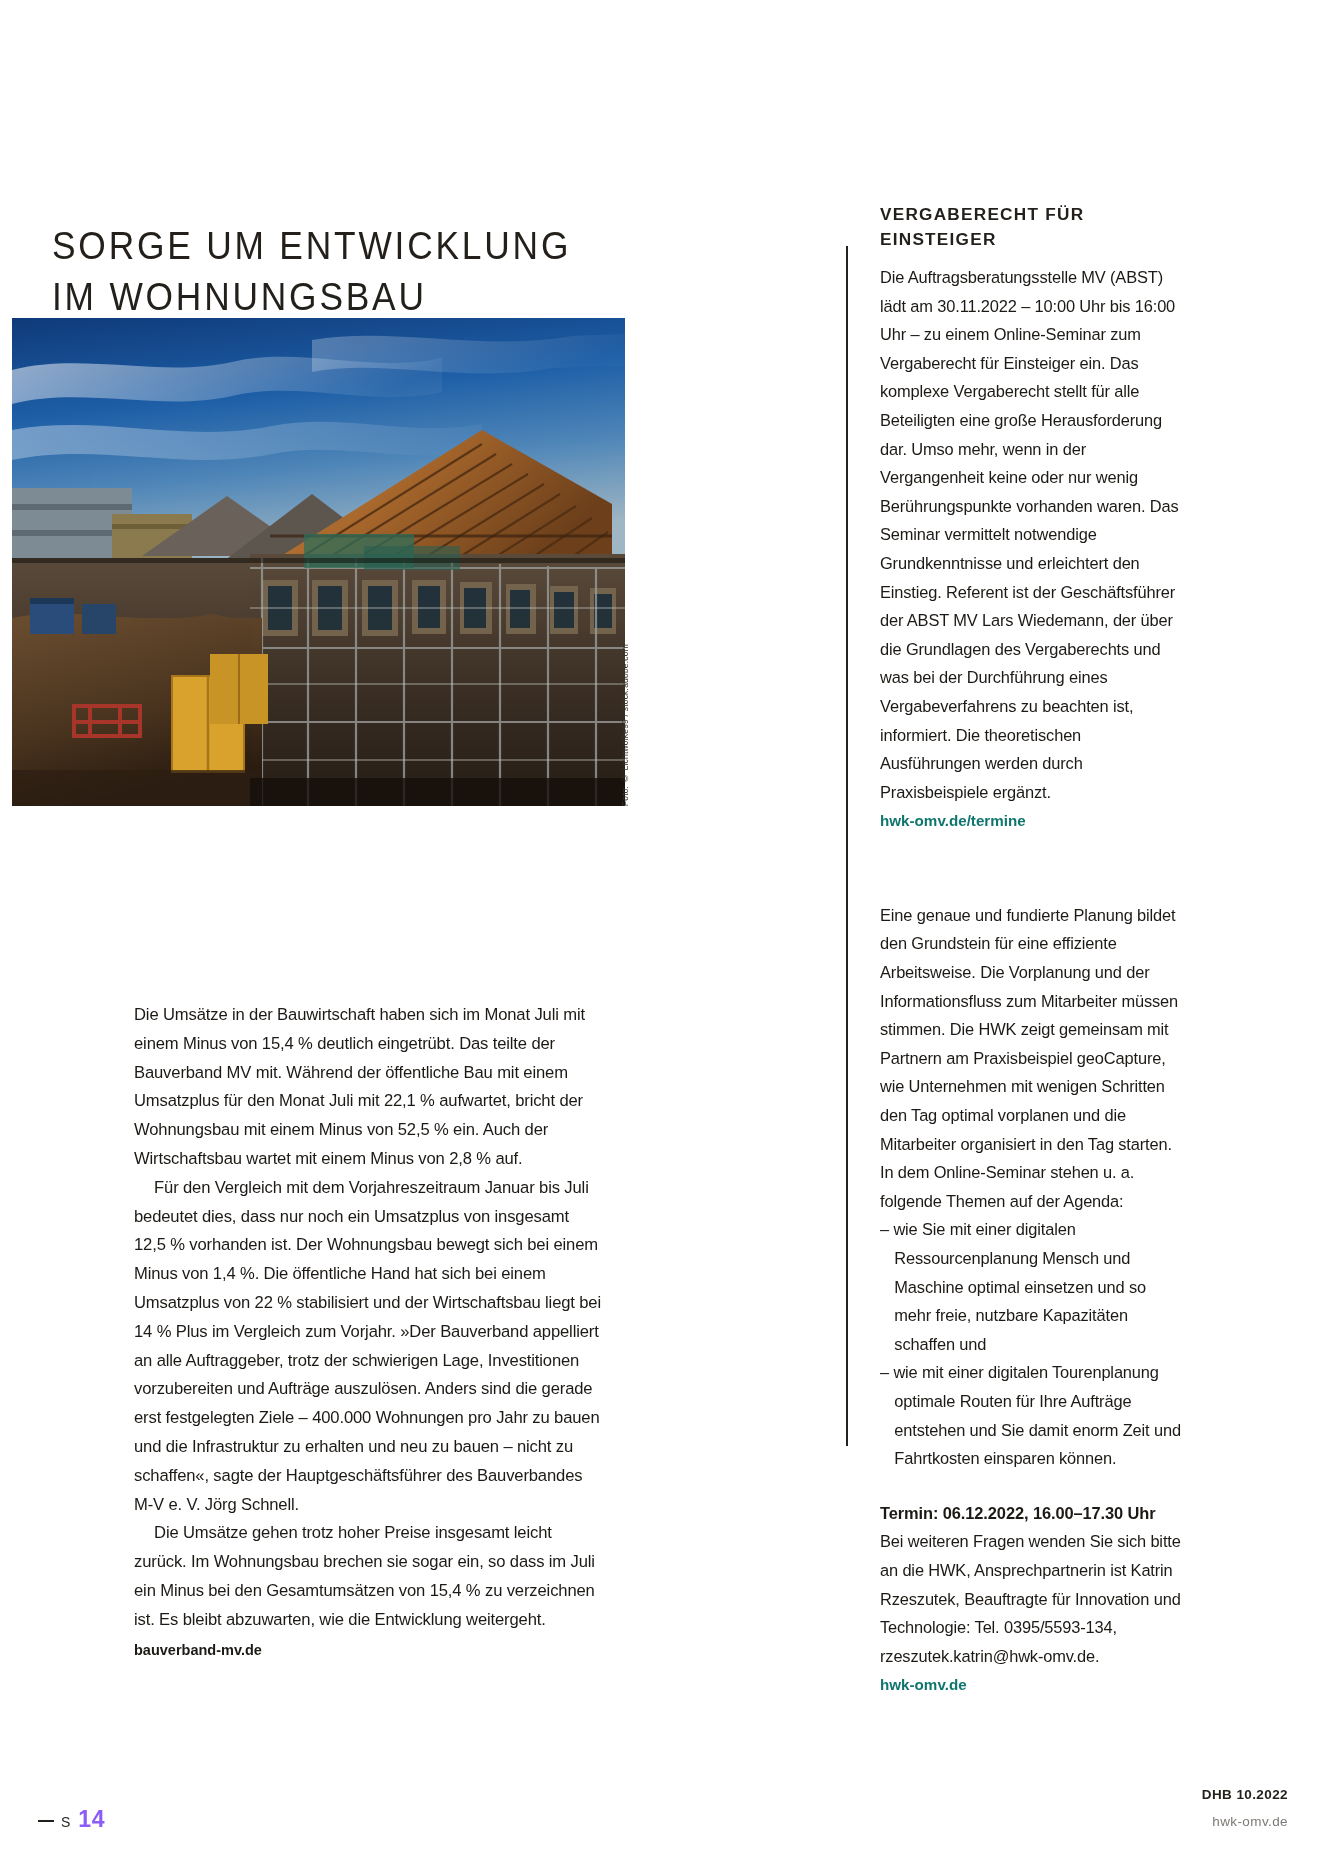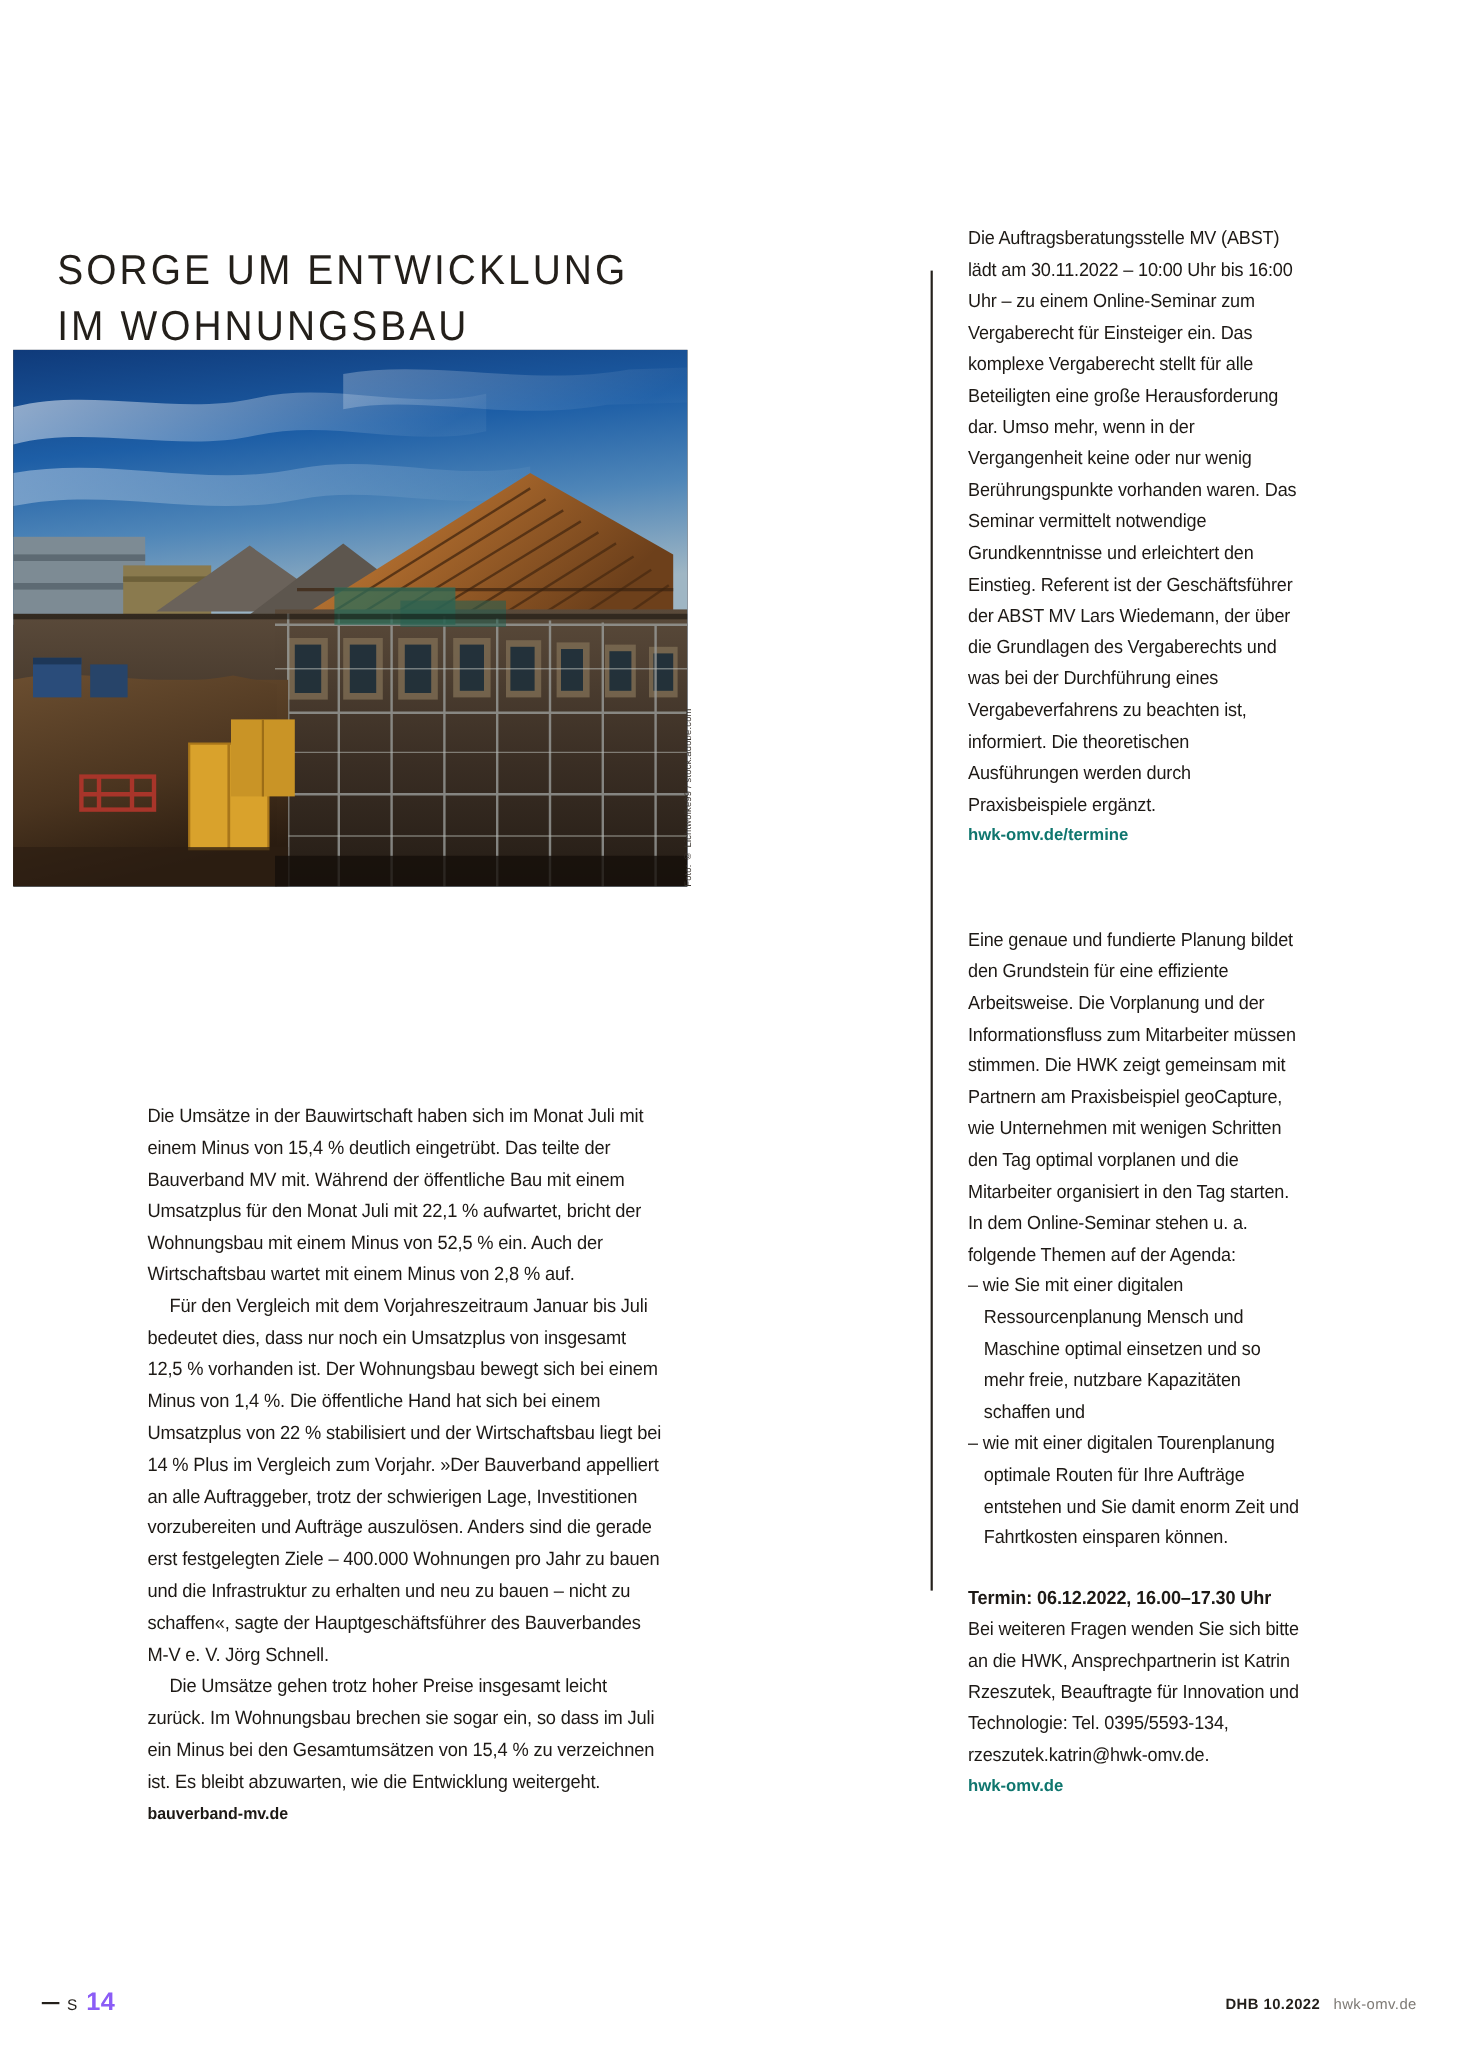--- a/index.html
+++ b/index.html
@@ -194,20 +194,21 @@
     letter-spacing: 0.5px;
     color: #8b5cf6;
   }
   .footer-right {
     position: absolute;
     right: 38px;
     bottom: 46px;
     display: flex;
     align-items: flex-end;
     gap: 12px;
+    flex-direction: column;
   }
   .footer-issue {
     font-family: "Liberation Sans", sans-serif;
     font-weight: bold;
     font-size: 13.5px;
     letter-spacing: 0.4px;
     color: #231f1a;
   }
   .footer-site {
     font-family: "Liberation Sans", sans-serif;
@@ -367,20 +368,21 @@
     <p class="indent">Für den Vergleich mit dem Vorjahreszeitraum Januar bis Juli bedeutet dies, dass nur noch ein Umsatzplus von insgesamt 12,5 % vorhanden ist. Der Wohnungsbau bewegt sich bei einem Minus von 1,4 %. Die öffentliche Hand hat sich bei einem Umsatzplus von 22 % stabilisiert und der Wirtschaftsbau liegt bei 14 % Plus im Vergleich zum Vorjahr. »Der Bauverband appelliert an alle Auftraggeber, trotz der schwierigen Lage, Investitionen vorzubereiten und Aufträge auszulösen. Anders sind die gerade erst festgelegten Ziele – 400.000 Wohnungen pro Jahr zu bauen und die Infrastruktur zu erhalten und neu zu bauen – nicht zu schaffen«, sagte der Hauptgeschäftsführer des Bauverbandes M-V e. V. Jörg Schnell.</p>
     <p class="indent">Die Umsätze gehen trotz hoher Preise insgesamt leicht zurück. Im Wohnungsbau brechen sie sogar ein, so dass im Juli ein Minus bei den Gesamtumsätzen von 15,4 % zu verzeichnen ist. Es bleibt abzuwarten, wie die Entwicklung weitergeht.</p>
     <p class="source">bauverband-mv.de</p>
   </div>
 
   <div class="col-rule"></div>
 
   <div class="sidebar">
 
     <div class="side-block">
+      <h2 class="side-title">VERGABERECHT FÜR EINSTEIGER</h2>
       <p class="side-body">Die Auftragsberatungsstelle MV (ABST) lädt am 30.11.2022 – 10:00 Uhr bis 16:00 Uhr – zu einem Online-Seminar zum Vergaberecht für Einsteiger ein. Das komplexe Vergaberecht stellt für alle Beteiligten eine große Herausforderung dar. Umso mehr, wenn in der Vergangenheit keine oder nur wenig Berührungspunkte vorhanden waren. Das Seminar vermittelt notwendige Grundkenntnisse und erleichtert den Einstieg. Referent ist der Geschäftsführer der ABST MV Lars Wiedemann, der über die Grundlagen des Vergaberechts und was bei der Durchführung eines Vergabeverfahrens zu beachten ist, informiert. Die theoretischen Ausführungen werden durch Praxisbeispiele ergänzt.</p>
       <a class="side-link">hwk-omv.de/termine</a>
     </div>
 
     <div class="gap-lg"></div>
 
     <div class="side-block">
       <p class="side-body">Eine genaue und fundierte Planung bildet den Grundstein für eine effiziente Arbeitsweise. Die Vorplanung und der Informationsfluss zum Mitarbeiter müssen stimmen. Die HWK zeigt gemeinsam mit Partnern am Praxisbeispiel geoCapture, wie Unternehmen mit wenigen Schritten den Tag optimal vorplanen und die Mitarbeiter organisiert in den Tag starten. In dem Online-Seminar stehen u. a. folgende Themen auf der Agenda:</p>
       <p class="side-body dash-list">
         <span class="dash-item">– wie Sie mit einer digitalen Ressourcenplanung Mensch und Maschine optimal einsetzen und so mehr freie, nutzbare Kapazitäten schaffen und</span>

